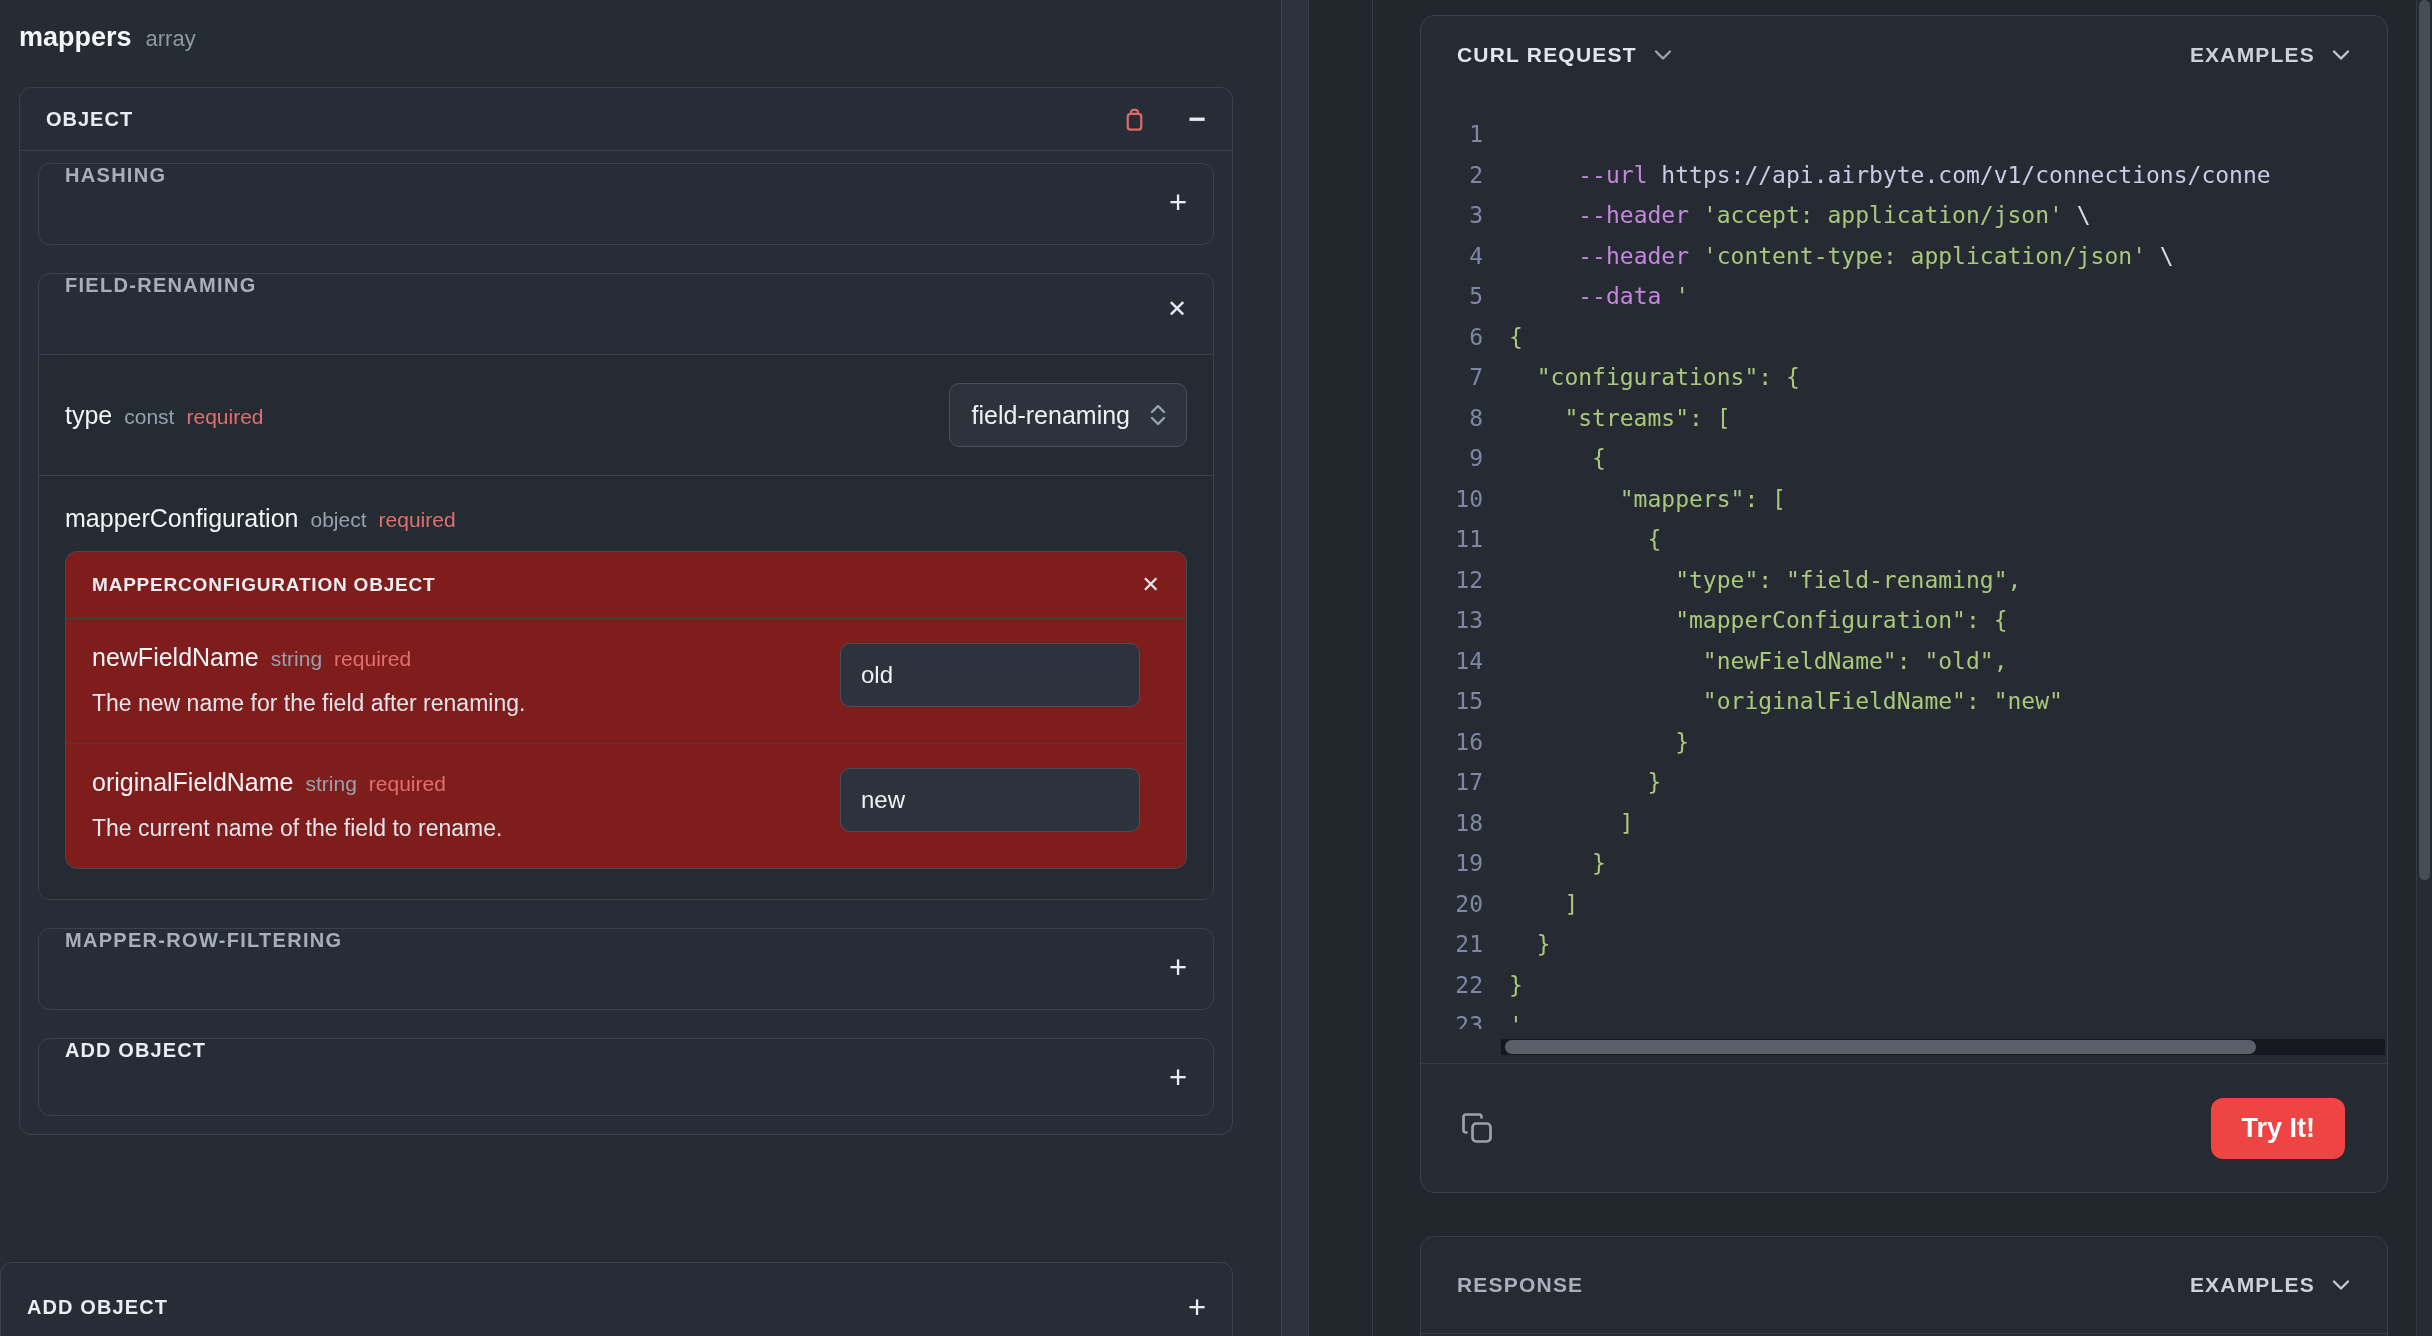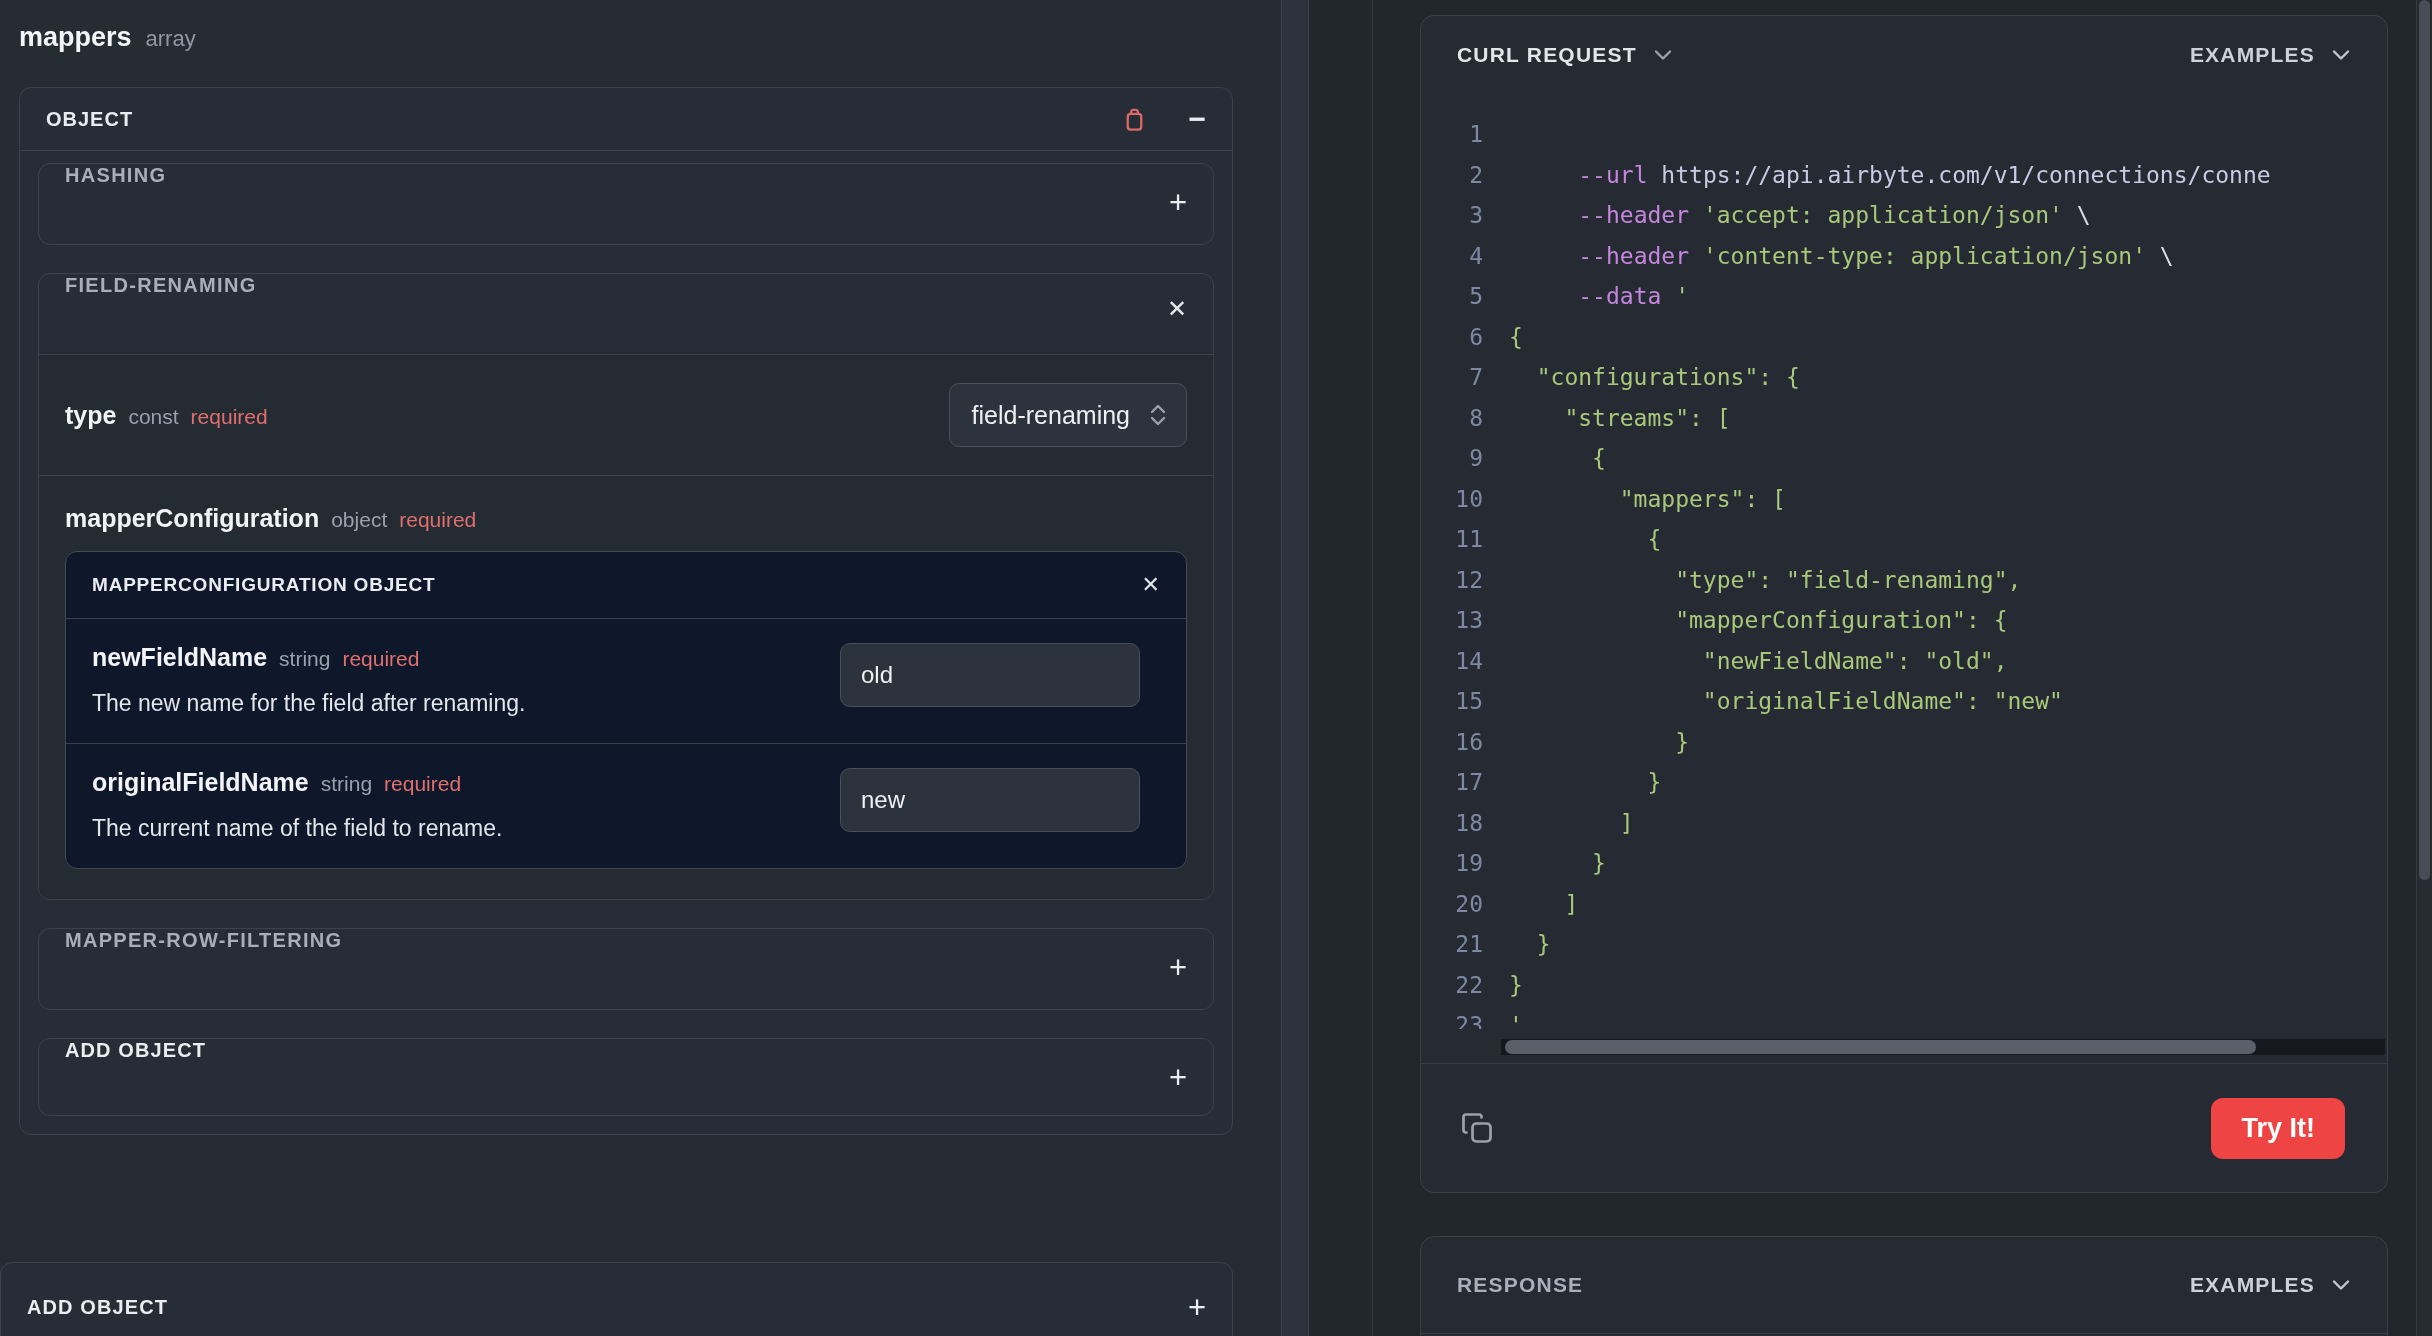--- a/index.html
+++ b/index.html
@@ -32,31 +32,31 @@
                 margin-bottom:28px;overflow:hidden;}
   .section-card:last-child{margin-bottom:0;}
   .section-row{display:flex;align-items:flex-start;height:80px;padding:0 26px;cursor:pointer;flex-direction:column;}
   .section-label-muted{font-size:20px;font-weight:bold;letter-spacing:1.3px;color:#a8afba;}
   .section-label-strong{font-size:20px;font-weight:bold;letter-spacing:1.1px;color:#eaedf1;}
   .section-row .right{margin-left:auto;}
 
   .section-content{border-top:1px solid #3a414b;background:#252b33;}
   .field-row{display:flex;align-items:center;padding:28px 26px;}
   .flabels{display:flex;align-items:baseline;gap:12px;}
-  .fname{font-size:25px;font-weight:bold;color:#f2f4f7;text-align:center;}
+  .fname{font-size:25px;font-weight:normal;color:#f2f4f7;text-align:center;}
   .fkind{font-size:21px;color:#98a1ac;}
   .freq{font-size:21px;color:#e0706d;}
 
   .dropdown{margin-left:auto;display:flex;align-items:center;gap:18px;
             background:#2d333d;border:1px solid #49505b;border-radius:10px;
             height:62px;padding:0 18px 0 22px;cursor:pointer;}
   .dropdown-value{font-size:25px;color:#eef0f3;}
 
   .config-block{padding:28px 26px 30px 26px;border-top:1px solid #3a414b;}
-  .sub-card{margin-top:18px;border:1px solid #434a55;border-radius:12px;background:#0f172a;overflow:hidden;}
+  .sub-card{margin-top:18px;border:1px solid #434a55;border-radius:12px;background:#7f1d1d;overflow:hidden;}
   .sub-header{display:flex;align-items:center;height:66px;padding:0 26px;border-bottom:1px solid #3a414b;}
   .sub-title{font-size:19px;font-weight:bold;letter-spacing:0.8px;color:#eaedf1;}
   .sub-field{padding:24px 26px 26px 26px;display:grid;grid-template-columns:1fr 320px;grid-column-gap:30px;align-items:start;}
   .sub-field + .sub-field{border-top:1px solid #3a414b;}
   .sub-field .fdesc{grid-column:1;font-size:23px;color:#e2e6eb;margin-top:18px;}
   .text-input{grid-column:2;grid-row:1 / span 2;width:300px;height:64px;box-sizing:border-box;
               background:#2d333d;border:1px solid #49505b;border-radius:10px;
               color:#eef0f3;font-size:24px;font-family:"Liberation Sans",sans-serif;
               padding:4px 20px;outline:none;}
 

